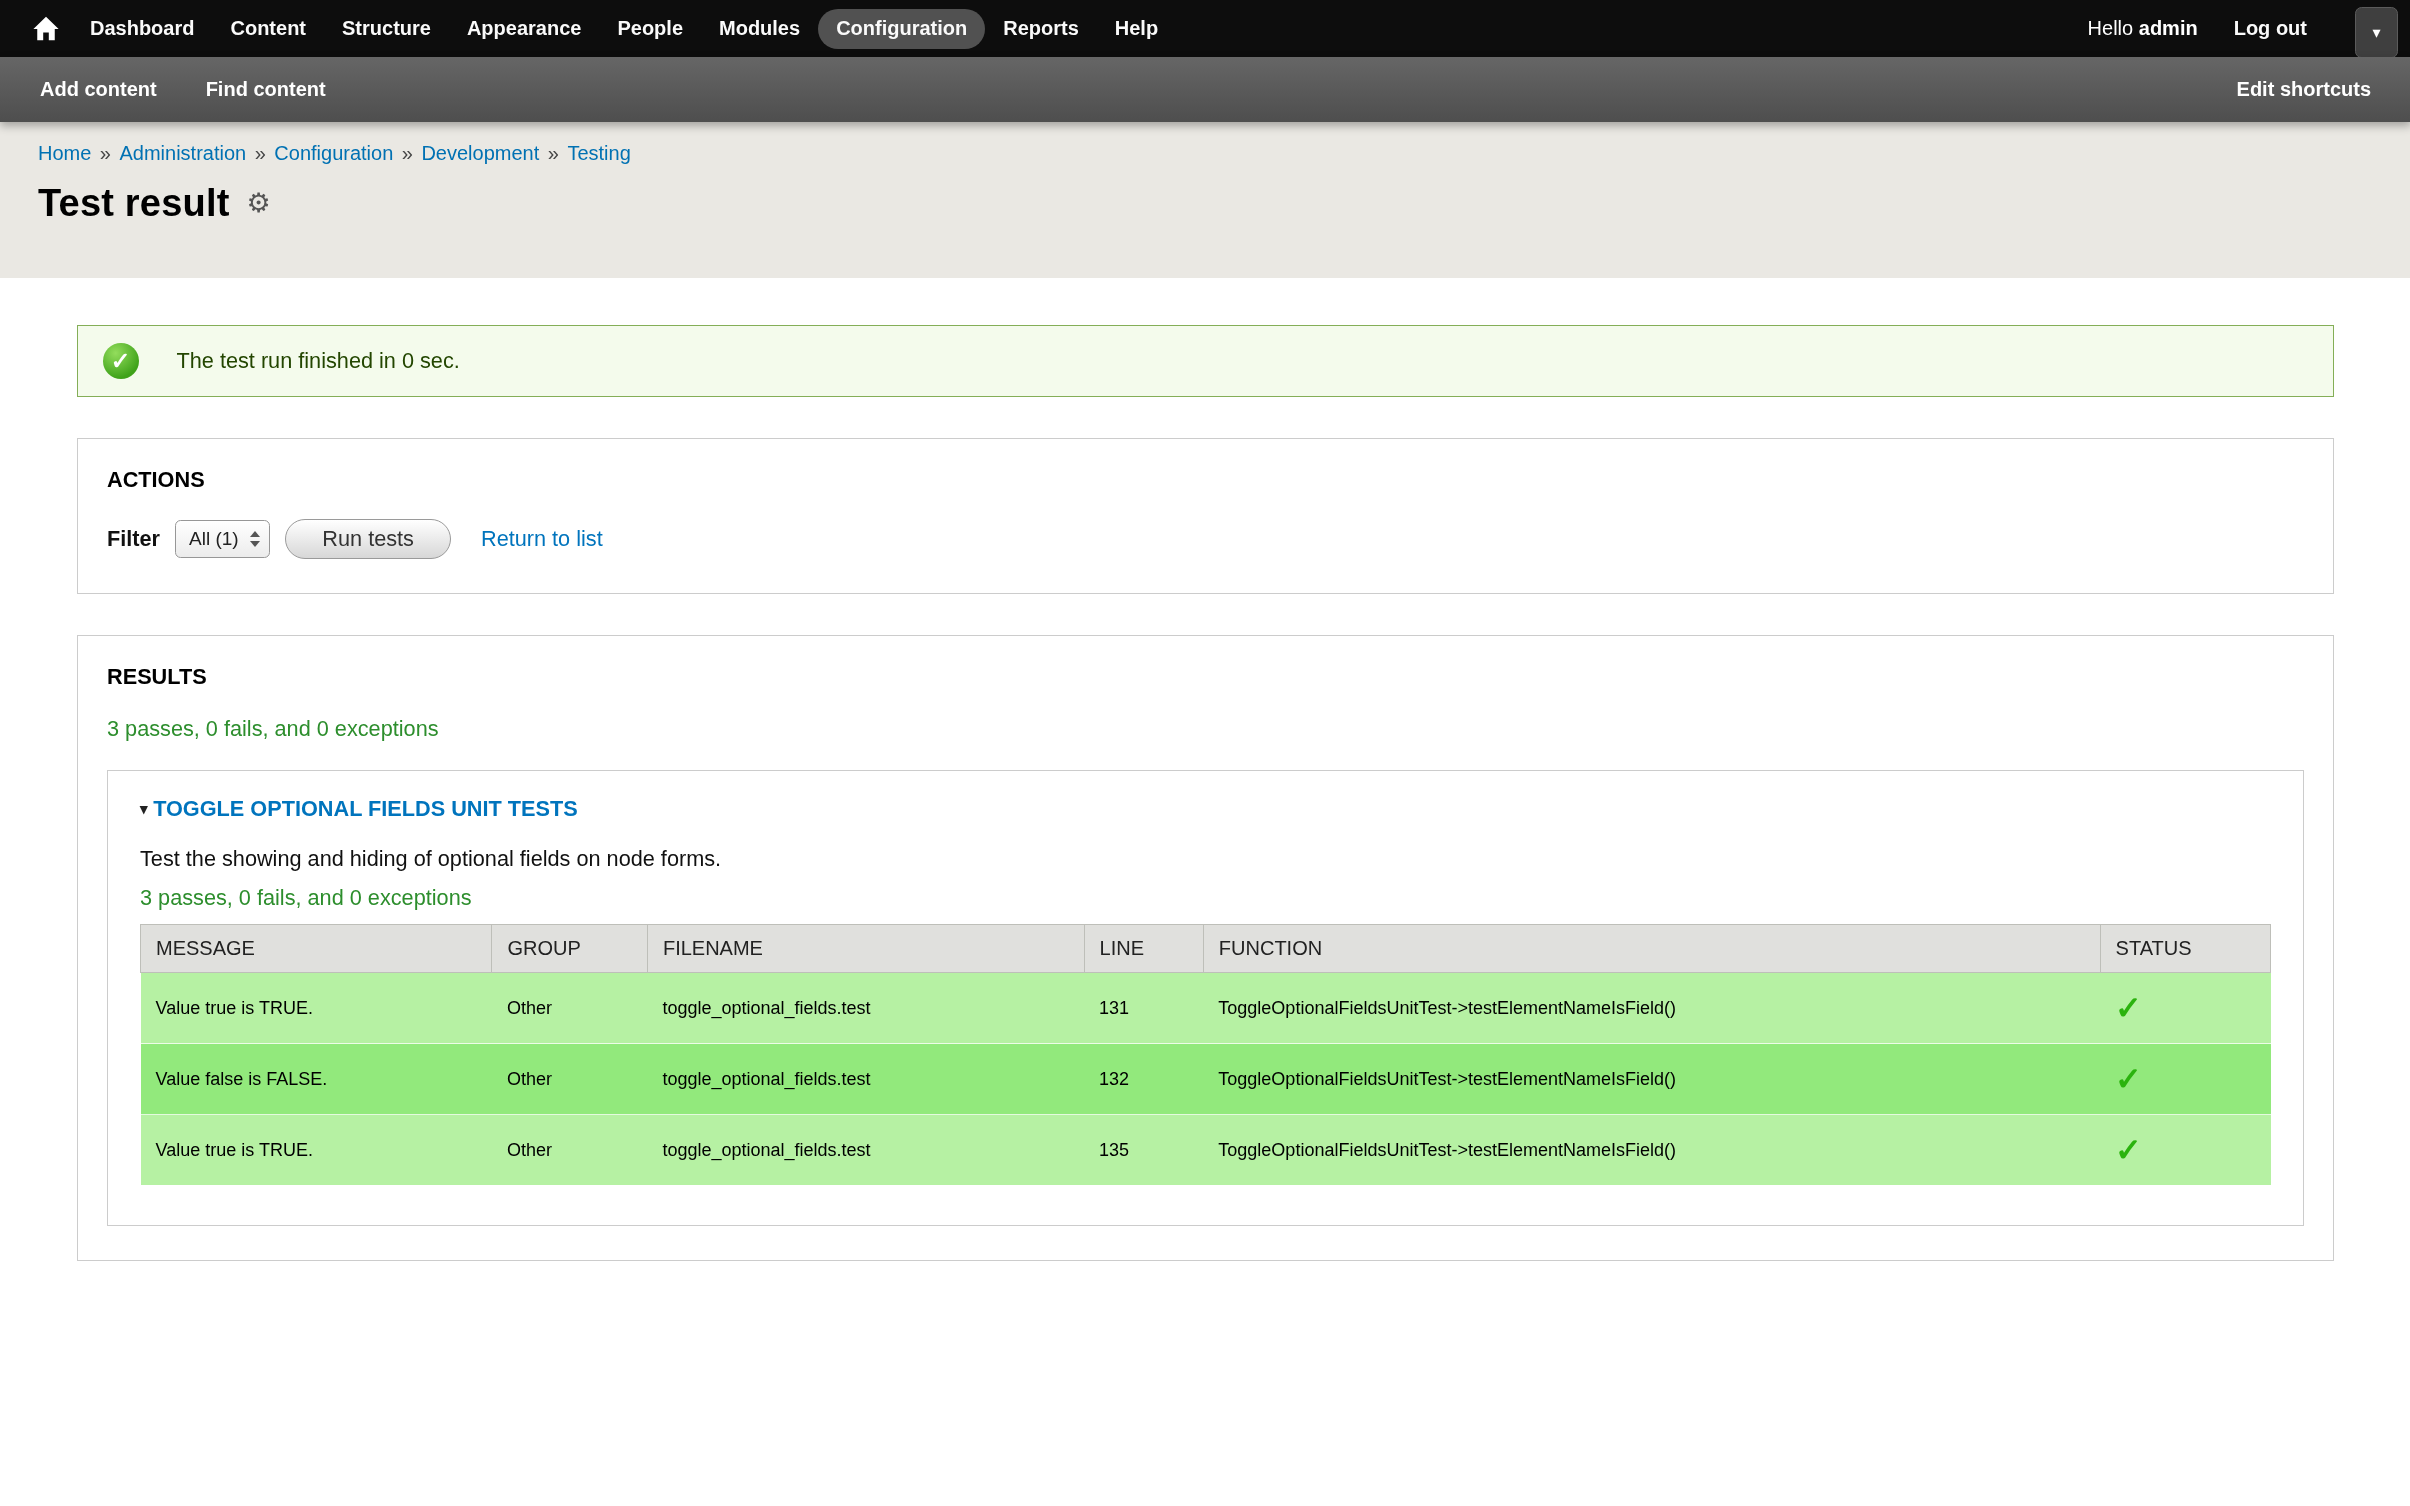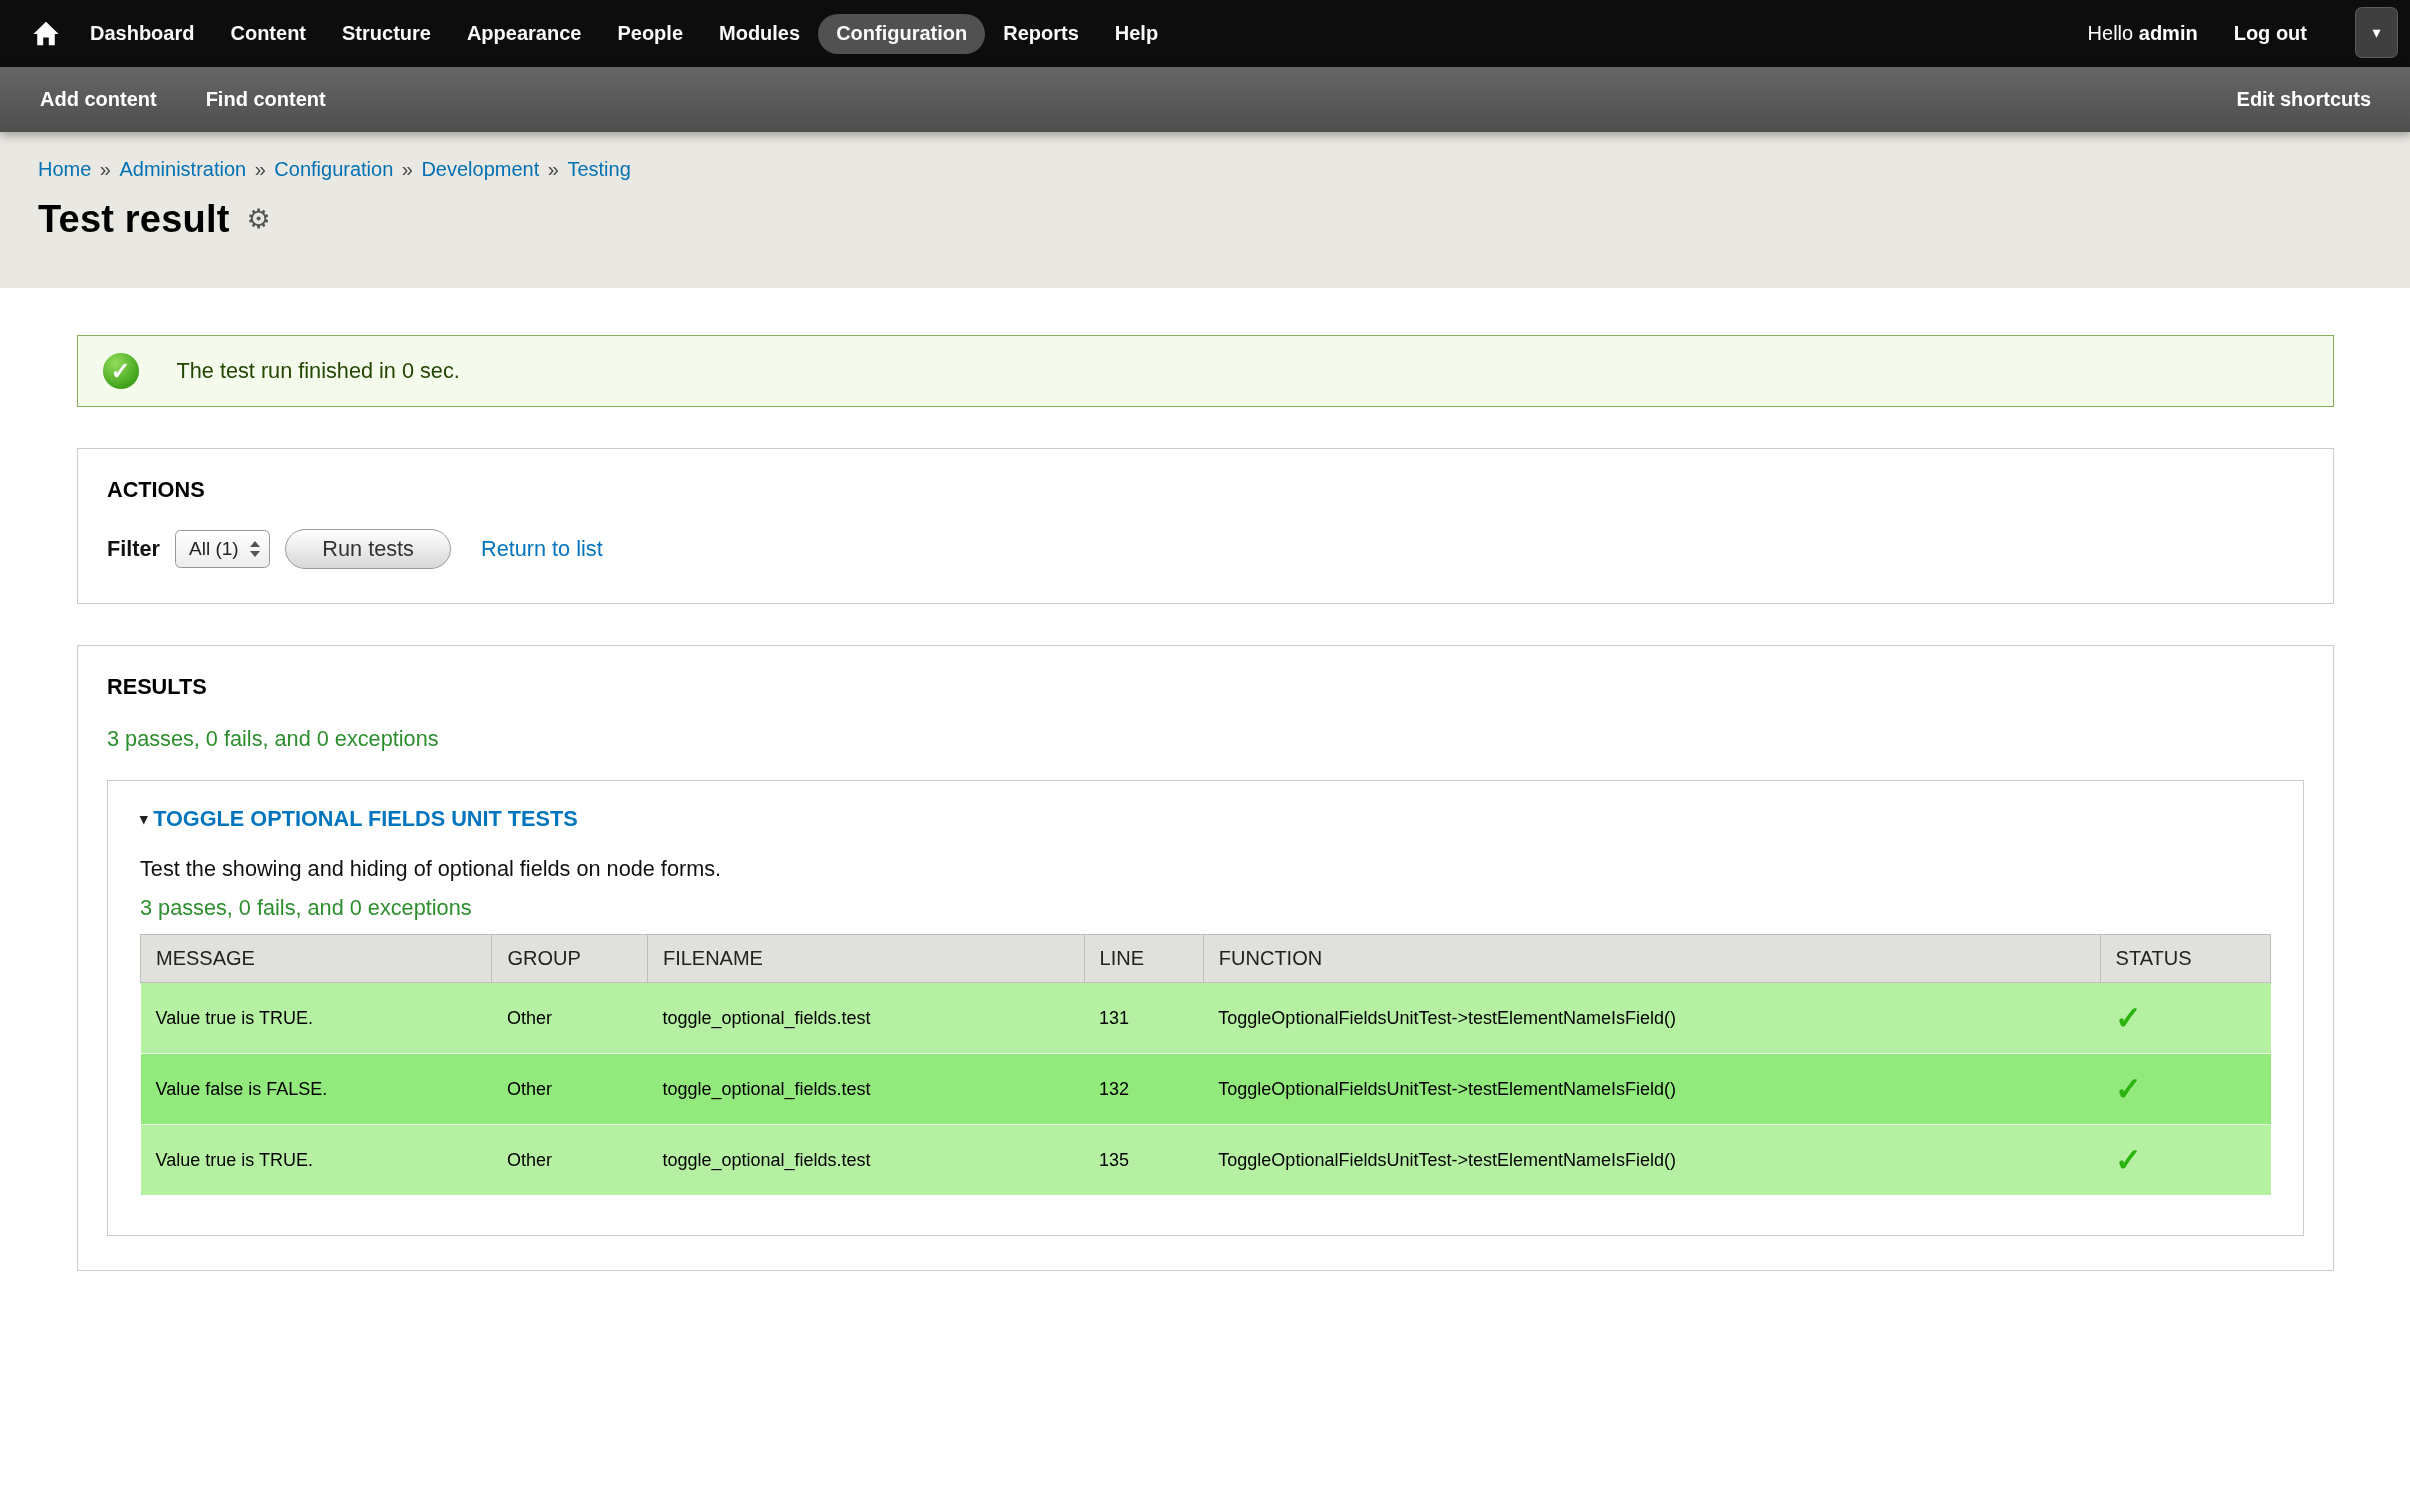--- a/index.html
+++ b/index.html
@@ -6,21 +6,21 @@
   html, body { margin: 0; padding: 0; }
   body {
     width: 2411px; height: 1507px;
     background: #ffffff;
     font-family: "Liberation Sans", sans-serif;
     color: #111;
   }
 
   
   .toolbar {
-    height: 67px; background: #0d0d0d; color: #fff;
+    height: 57px; background: #0d0d0d; color: #fff;
     display: flex; align-items: center; position: relative;
     padding-left: 19px;
   }
   .home-btn {
     width: 53px; height: 56px; display: flex; align-items: center; justify-content: center;
     cursor: pointer;
   }
   .toolbar nav { display: flex; align-items: center; }
   .toolbar nav a {
     color: #fafafa; text-decoration: none; font-size: 20px; font-weight: bold;
@@ -48,21 +48,21 @@
     display: flex; align-items: center; padding: 0 40px;
     color: #fff; font-size: 20px; font-weight: bold;
     box-shadow: 0 3.8px 8.5px rgba(0,0,0,0.30); position: relative; z-index: 2;
   }
   .shortcut-bar a { color: #fff; text-decoration: none; cursor: pointer; }
   .shortcut-bar .left { display: flex; gap: 49px; }
   .shortcut-bar .right { margin-left: auto; }
 
   
   .header-region {
-    background: #eae8e3; height: 156px; padding: 26px 38px 0;
+    background: #eae8e3; height: 156px; padding: 20px 38px 0;
   }
   .breadcrumb { font-size: 20px; display: flex; align-items: center; gap: 8.5px; }
   .breadcrumb a { color: #0071b3; text-decoration: none; cursor: pointer; }
   .breadcrumb .sep { color: #454545; }
   .page-title-row { display: flex; align-items: center; margin-top: 17px; }
   .page-title { font-size: 38px; font-weight: bold; color: #000; margin: 0; letter-spacing: 0.2px; }
   .gear { font-size: 27px; color: #555; margin-left: 17px; cursor: pointer; line-height: 1; }
 
   
   main { padding: 0 77px; }

